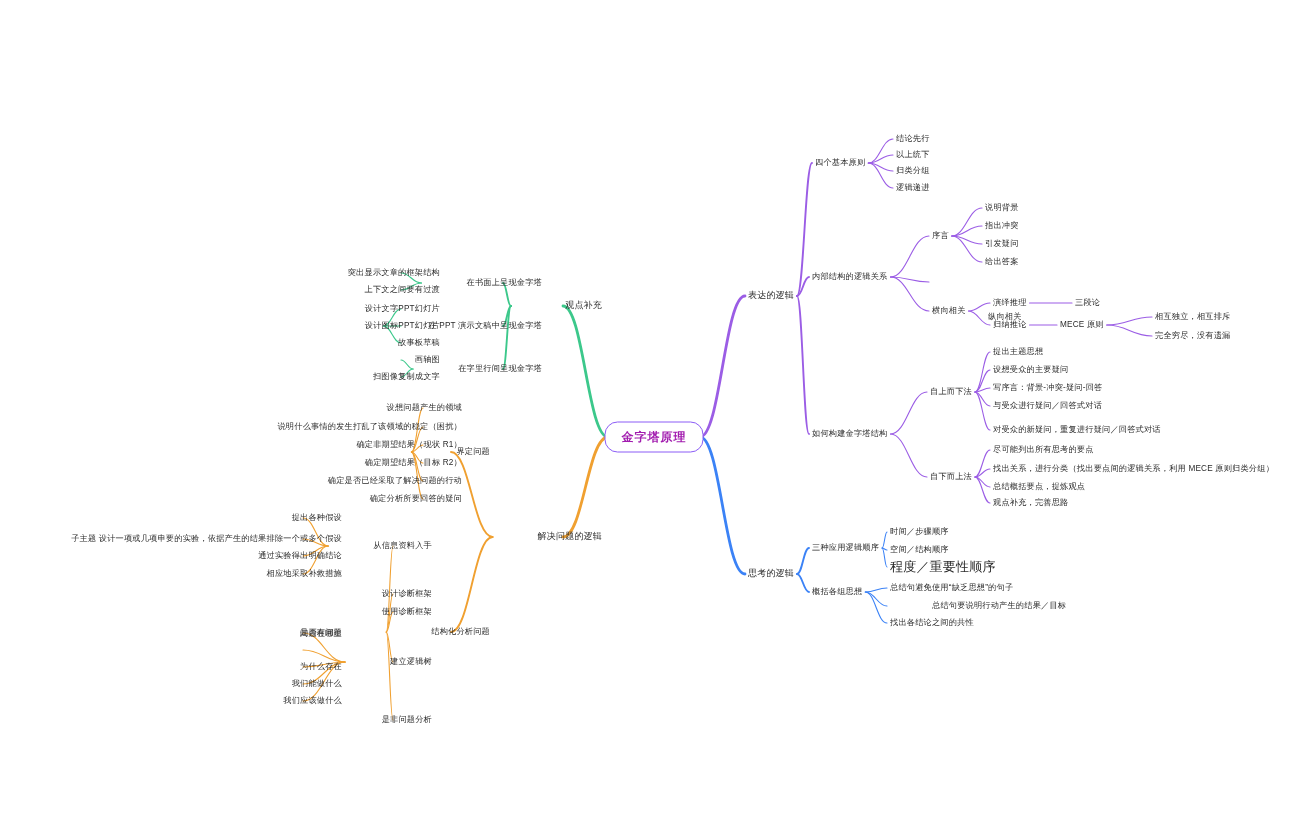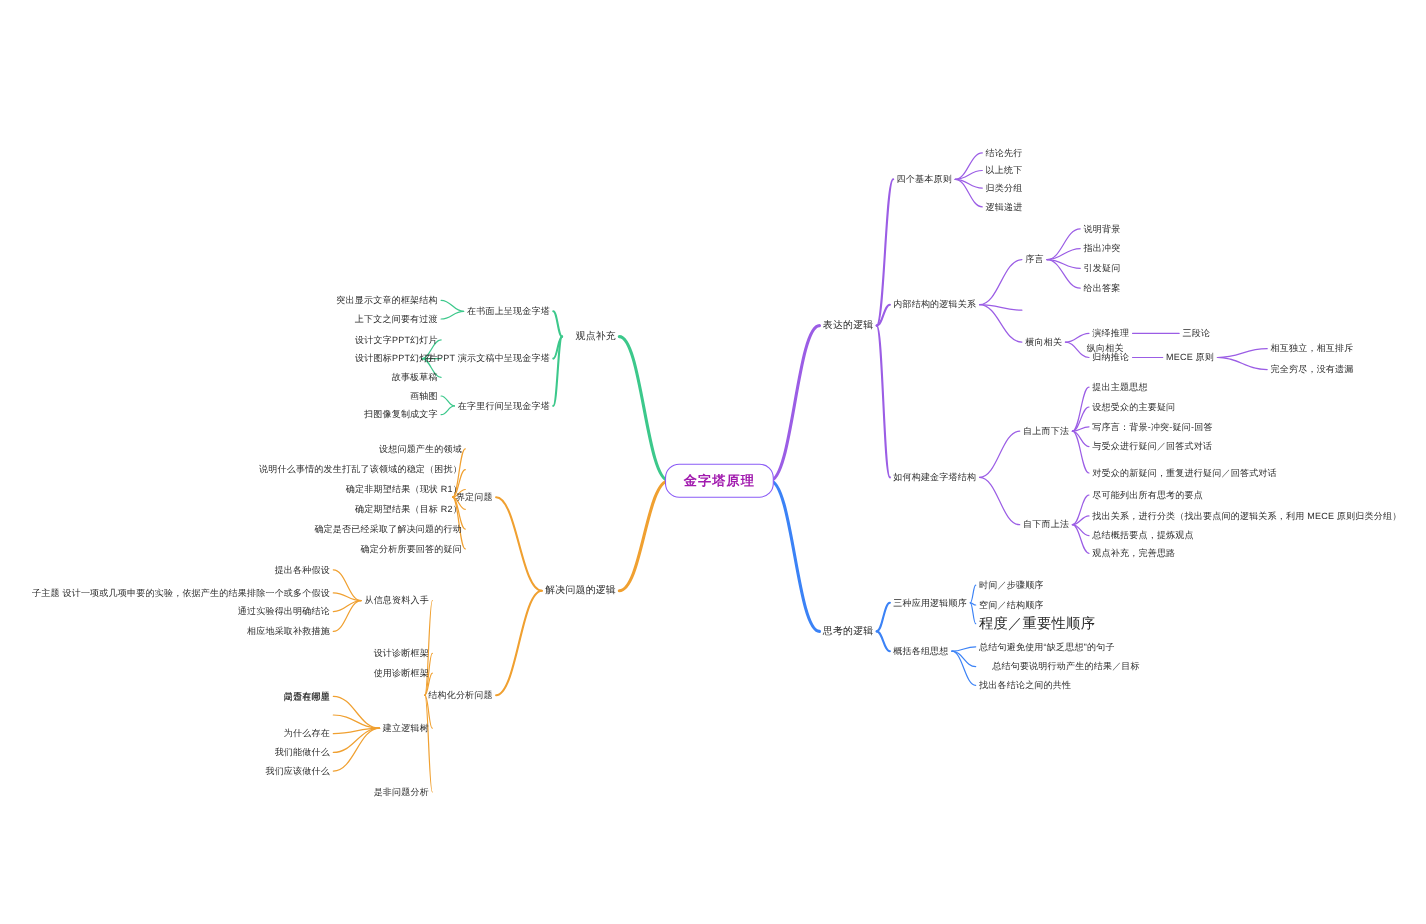--- a/index.html
+++ b/index.html
@@ -2,21 +2,21 @@
 <html><head>
 <meta charset="utf-8">
 <style>
   html,body{margin:0;padding:0;background:#ffffff;}
   body{width:1296px;height:840px;font-family:"Liberation Sans","DejaVu Sans",sans-serif;overflow:hidden;}
   #canvas{position:relative;width:1296px;height:840px;}
   svg.links{position:absolute;left:0;top:0;width:1296px;height:840px;pointer-events:none;}
   .node{position:absolute;white-space:nowrap;font-size:8.5px;color:#2b2b2b;line-height:1.1;
         transform:translateY(-50%);letter-spacing:.2px;}
   .node.r{text-align:left;}
-  .node.l{text-align:right;transform:translate(-100%,-50%);}
+  .node.l{text-align:right;transform:translate(-100%,-50%);margin-left:42px;}
   .root{position:absolute;transform:translate(-50%,-50%);
         border:1.6px solid #8b5cf6;border-radius:13px;background:#fff;
         padding:6px 16px;font-size:12px;color:#a21caf;font-weight:600;letter-spacing:1px;}
 </style>
 </head>
 <body>
 
 <div id="canvas">
   <svg class="links" id="links">
       <path d="M 700 437 C 720.25 437, 724.75 296, 745 296" stroke="#9b5de5" fill="none" stroke-width="2.8" stroke-linecap="round"></path>
@@ -128,21 +128,21 @@
       <div class="node r" style="left: 993px; top: 469px; font-size: 8.2px;"><span>找出关系，进行分类（找出要点间的逻辑关系，利用 MECE 原则归类分组）</span></div>
       <div class="node r" style="left: 993px; top: 487px; font-size: 8.2px;"><span>总结概括要点，提炼观点</span></div>
       <div class="node r" style="left: 993px; top: 503px; font-size: 8.2px;"><span>观点补充，完善思路</span></div>
       <div class="node r" style="left: 748px; top: 574px; font-size: 9px;"><span>思考的逻辑</span></div>
       <div class="node r" style="left: 812px; top: 548px; font-size: 8.2px;"><span>三种应用逻辑顺序</span></div>
       <div class="node r" style="left: 890px; top: 532px; font-size: 8.2px;"><span>时间／步骤顺序</span></div>
       <div class="node r" style="left: 890px; top: 550px; font-size: 8.2px;"><span>空间／结构顺序</span></div>
       <div class="node r" style="left: 890px; top: 567px; font-size: 13px;"><span>程度／重要性顺序</span></div>
       <div class="node r" style="left: 812px; top: 592px; font-size: 8.2px;"><span>概括各组思想</span></div>
       <div class="node r" style="left: 890px; top: 588px; font-size: 8.2px;"><span>总结句避免使用“缺乏思想”的句子</span></div>
-      <div class="node r" style="left: 902px; top: 606px; font-size: 8.2px; text-align: right;"><span>总结句要说明行动产生的结果／目标</span></div>
+      <div class="node r" style="left: 932px; top: 606px; font-size: 8.2px; text-align: right;"><span>总结句要说明行动产生的结果／目标</span></div>
       <div class="node r" style="left: 890px; top: 623px; font-size: 8.2px;"><span>找出各结论之间的共性</span></div>
       <div class="node l" style="left: 560px; top: 306px; font-size: 9px;"><span>观点补充</span></div>
       <div class="node l" style="left: 500px; top: 283px; font-size: 8.2px;"><span>在书面上呈现金字塔</span></div>
       <div class="node l" style="left: 398px; top: 273px; font-size: 8.2px;"><span>突出显示文章的框架结构</span></div>
       <div class="node l" style="left: 398px; top: 290px; font-size: 8.2px;"><span>上下文之间要有过渡</span></div>
       <div class="node l" style="left: 500px; top: 326px; font-size: 8.2px;"><span>在 PPT 演示文稿中呈现金字塔</span></div>
       <div class="node l" style="left: 398px; top: 309px; font-size: 8.2px;"><span>设计文字PPT幻灯片</span></div>
       <div class="node l" style="left: 398px; top: 326px; font-size: 8.2px;"><span>设计图标PPT幻灯片</span></div>
       <div class="node l" style="left: 398px; top: 343px; font-size: 8.2px;"><span>故事板草稿</span></div>
       <div class="node l" style="left: 500px; top: 369px; font-size: 8.2px;"><span>在字里行间呈现金字塔</span></div>

